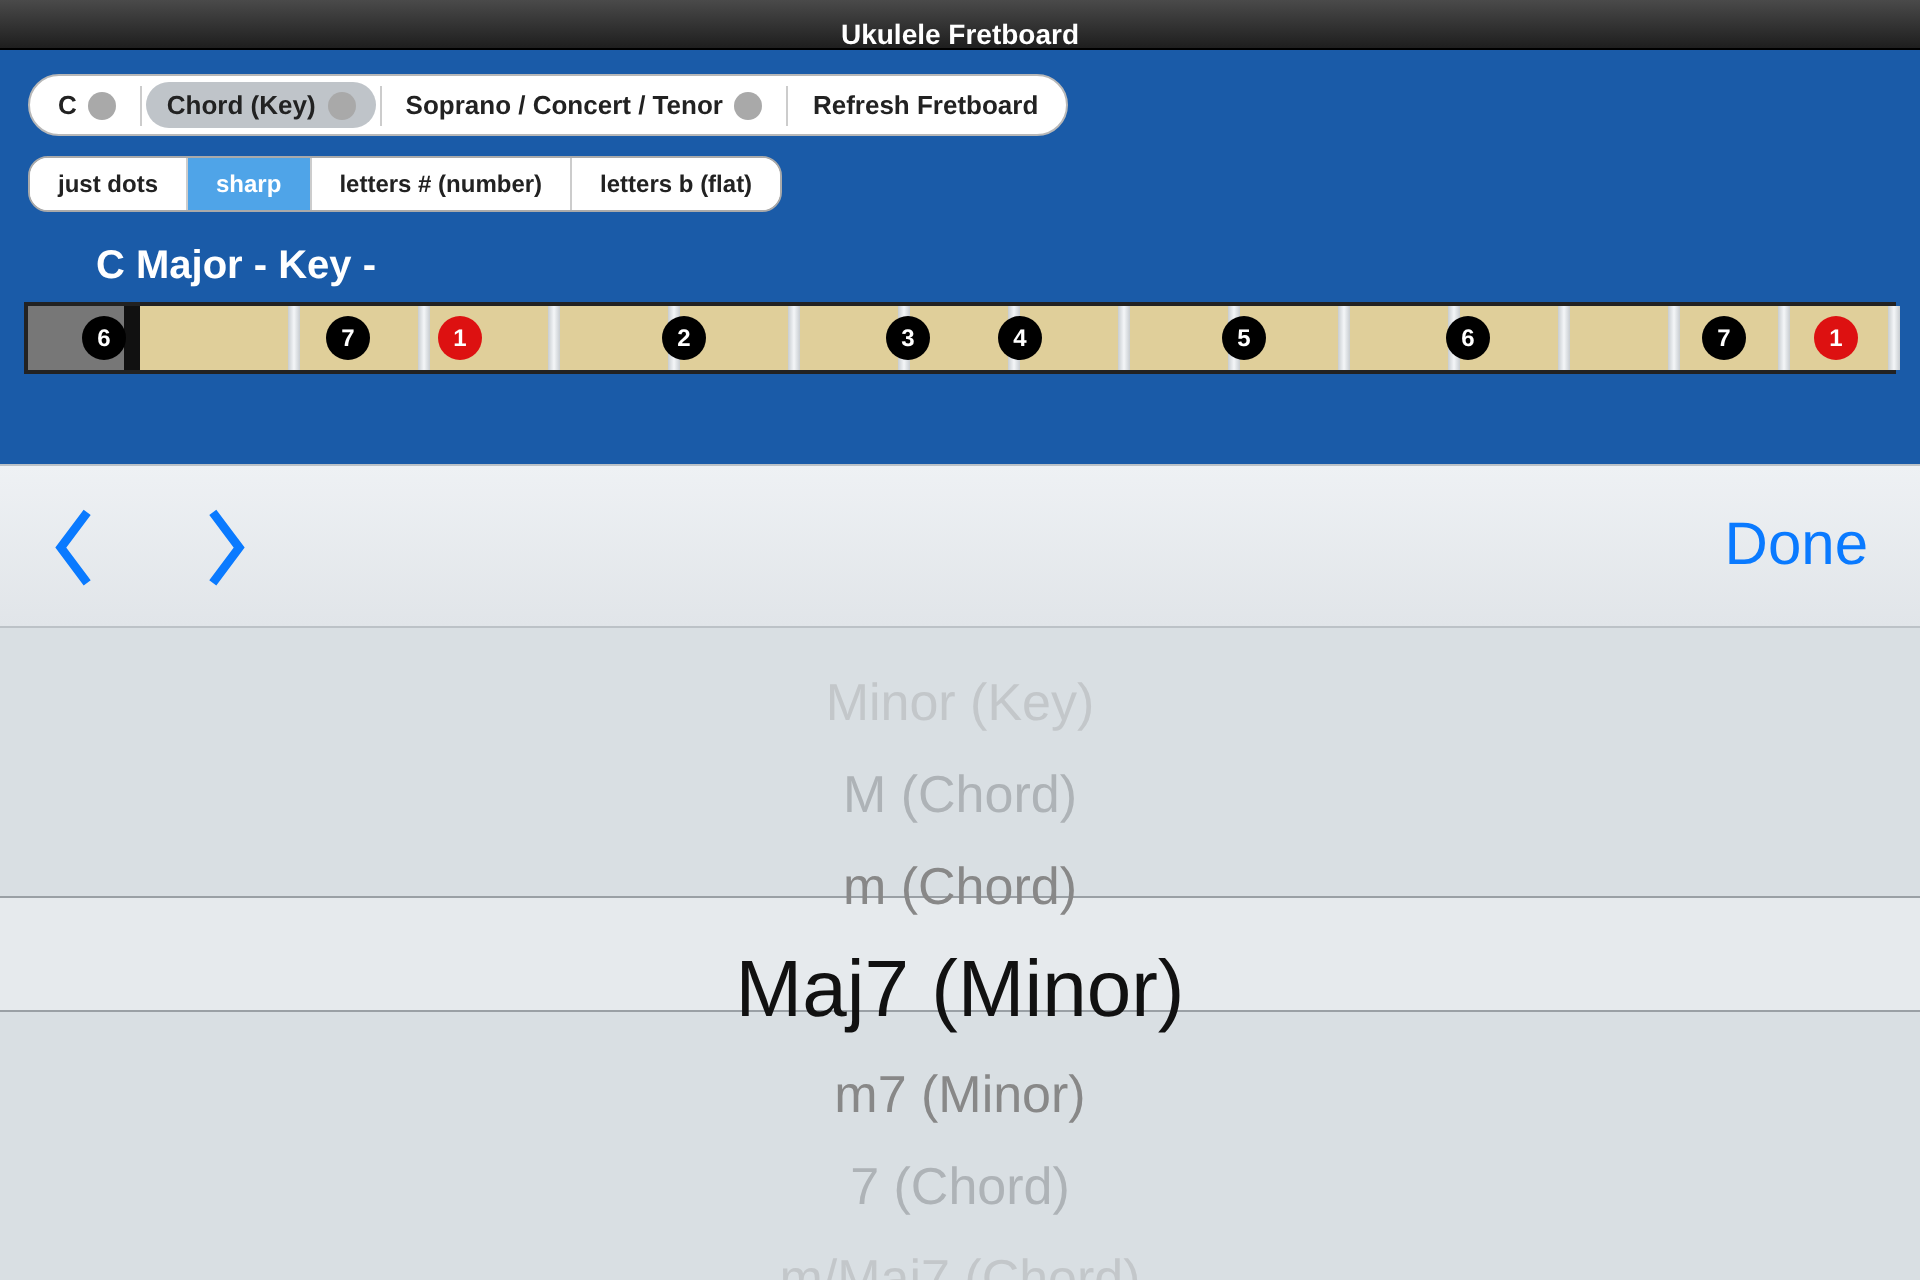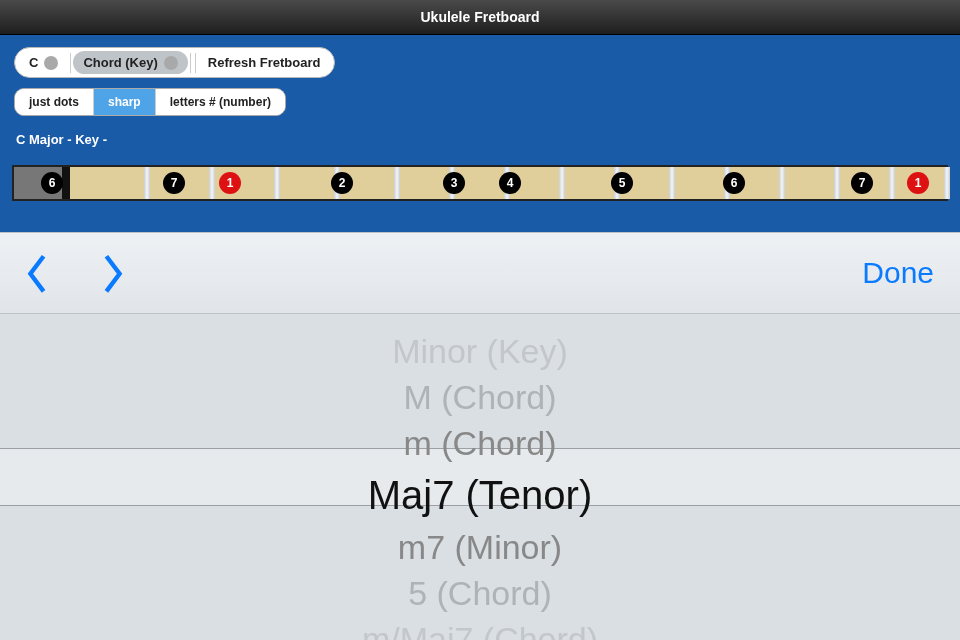--- a/index.html
+++ b/index.html
@@ -1,20 +1,20 @@
 <!DOCTYPE html>
 <html><head>
 <meta charset="utf-8">
 <style>
   * { margin:0; padding:0; box-sizing:border-box; font-family:-apple-system,Helvetica,Arial,sans-serif; }
   html,body { width:960px; height:640px; overflow:hidden; }
   body { background:#1a5ba8; }
 
   .titlebar {
-    height:35px;
+    height:25px;
     background:linear-gradient(#4a4a4a,#1e1e1e);
     color:#fff; text-align:center;
     font-size:14px; font-weight:600;
     line-height:34px;
     border-bottom:1px solid #000;
   }
 
   .toolbar-wrap { padding:12px 14px 4px; }
   .pill-row {
     display:inline-flex; align-items:center;
@@ -36,21 +36,21 @@
     display:inline-flex; border:1px solid #aaa; border-radius:10px; overflow:hidden;
     background:#fff; margin-bottom:8px;
   }
   .seg {
     padding:6px 14px; font-size:12px; font-weight:700; color:#222;
     border-right:1px solid #ccc; cursor:pointer; background:#fff;
   }
   .seg:last-child { border-right:none; }
   .seg.selected { background:#4fa4e8; color:#fff; }
 
-  .heading { color:#fff; font-size:13px; font-weight:700; padding:4px 16px 18px; }
+  .heading { color:#fff; font-size:20px; font-weight:700; padding:4px 16px 6px;margin-left:32px; }
 
   .fret-wrap { padding:0 12px; }
   .fretboard {
     height:36px; background:#e0cf9a;
     border:2px solid #222; position:relative;
     display:flex; align-items:center;
   }
   .nut {
     position:absolute; left:0; top:0; bottom:0; width:56px;
     background:#777; border-right:8px solid #111;
@@ -87,21 +87,21 @@
   .picker .band {
     position:absolute; left:0; right:0; top:50%; transform:translateY(-50%);
     height:58px; background:rgba(255,255,255,.35);
     border-top:1px solid #9aa0a5; border-bottom:1px solid #9aa0a5;
   }
   .options {
     position:absolute; left:0; right:0; top:0; bottom:0;
     display:flex; flex-direction:column; align-items:center;
     padding-top:14px;
   }
-  .opt { font-size:34px; line-height:46px; color:#888; }
+  .opt { font-size:26px; line-height:46px; color:#888; }
   .opt.center { color:#111; font-size:40px; line-height:58px; }
   .opt.far { color:#aeb3b7; }
   .opt.faint { color:#c3c7ca; }
 </style>
 </head>
 <body>
 
 <div class="titlebar">Ukulele Fretboard</div>
 
 <div class="toolbar-wrap">
@@ -109,30 +109,35 @@
     <div class="pill">
       <span>C</span>
       <span class="dot"></span>
     </div>
     <div class="divider"></div>
     <div class="pill selected">
       <span>Chord (Key)</span>
       <span class="dot"></span>
     </div>
     <div class="divider"></div>
+    <div class="pill">
+      <span>Soprano / Concert / Tenor</span>
+      <span class="dot"></span>
+    </div>
     <div class="divider"></div>
     <div class="pill refresh">
       <span>Refresh Fretboard</span>
     </div>
   </div>
   <br>
   <div class="seg-row" id="seg-row">
       <div class="seg">just dots</div>
       <div class="seg selected">sharp</div>
       <div class="seg">letters # (number)</div>
+      <div class="seg">letters b (flat)</div>
     </div>
 </div>
 
 <div class="heading">C Major - Key -</div>
 
 <div class="fret-wrap">
   <div class="fretboard" id="fretboard">
     <div class="nut"></div>
   <div class="fret-line" style="left: 130px;"></div>
       <div class="fret-line" style="left: 195px;"></div>
@@ -177,18 +182,18 @@
   </div>
   <div class="done">Done</div>
 </div>
 
 <div class="picker">
   <div class="band"></div>
   <div class="options" id="picker-options">
       <div class="opt faint">Minor (Key)</div>
       <div class="opt far">M (Chord)</div>
       <div class="opt">m (Chord)</div>
-      <div class="opt center">Maj7 (Tenor)</div>
+      <div class="opt center">Maj7 (Minor)</div>
       <div class="opt">m7 (Minor)</div>
-      <div class="opt far">5 (Chord)</div>
+      <div class="opt far">7 (Chord)</div>
       <div class="opt faint">m/Maj7 (Chord)</div>
     </div>
 </div>
 
 </body></html>

